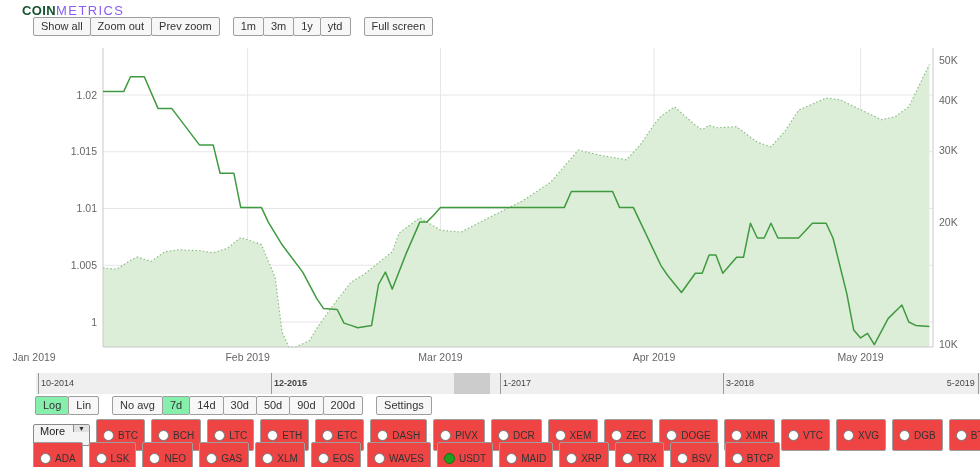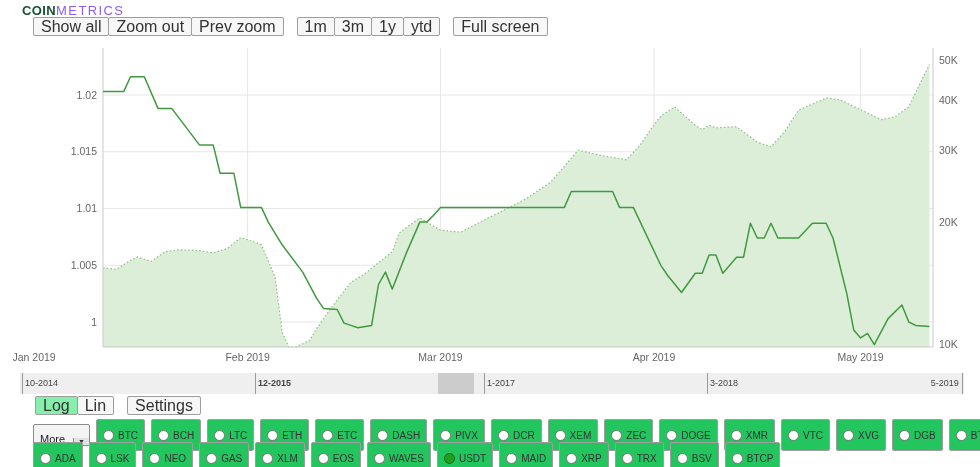--- a/index.html
+++ b/index.html
@@ -4,35 +4,35 @@
 <style>
   html,body{margin:0;padding:0;background:#fff;font-family:"Liberation Sans",sans-serif;}
   #app{position:relative;width:980px;height:467px;overflow:hidden;background:#fff;}
   .logo{position:absolute;left:22px;top:3px;font-size:13px;white-space:nowrap;}
   .logo-bold{font-weight:bold;color:#14532d;letter-spacing:.4px;}
   .logo-light{color:#8b5cf6;letter-spacing:1.4px;}
   .toolbar{position:absolute;display:flex;align-items:flex-start;}
   #top-toolbar{left:33px;top:17px;}
   #bottom-toolbar{left:35px;top:396px;}
   .grp{display:flex;margin-right:13px;}
-  .btn{font-family:"Liberation Sans",sans-serif;font-size:16px;line-height:13px;padding:2px 7px;background:#f7f7f7;border:1px solid #9e9e9e;color:#333;border-radius:2px;cursor:pointer;white-space:nowrap;}
+  .btn{font-family:"Liberation Sans",sans-serif;font-size:11px;line-height:13px;padding:2px 7px;background:#f7f7f7;border:1px solid #9e9e9e;color:#333;border-radius:2px;cursor:pointer;white-space:nowrap;}
   .btn+.btn{margin-left:-1px;}
   .btn.active{background:#86efac;}
   #chart{position:absolute;left:0;top:0;}
-  #navigator{position:absolute;left:20px;top:373px;width:944px;height:21px;background:#efefef;}
+  #navigator{position:absolute;left:36px;top:373px;width:944px;height:21px;background:#efefef;}
   .nav-tick{position:absolute;top:0;width:1px;height:21px;background:#9a9a9a;}
   .nav-label{position:absolute;top:5px;font-size:9px;color:#444;white-space:nowrap;}
   .nav-thumb{position:absolute;top:0;height:21px;background:#ccc;}
   .coin-row{position:absolute;left:33px;display:flex;align-items:center;}
   #coin-row-0{top:419px;}
   #coin-row-1{top:442px;}
-  .coin{display:flex;align-items:center;gap:4px;height:32px;min-width:37px;padding:0 6px;background:#22c55e;border:1px solid #9e9e9e;border-radius:2px;margin-right:6px;font-size:10px;color:#333;cursor:pointer;white-space:nowrap;}
+  .coin{display:flex;align-items:center;gap:4px;height:32px;min-width:37px;padding:0 6px;background:#ef4444;border:1px solid #9e9e9e;border-radius:2px;margin-right:6px;font-size:10px;color:#333;cursor:pointer;white-space:nowrap;}
   .radio{width:11px;height:11px;border:1px solid #777;border-radius:50%;background:#fff;flex:0 0 auto;box-sizing:border-box;}
   .radio.on{background:#1f9e1f;border-color:#127012;}
-  .more{display:flex;align-items:flex-end;height:20px;margin-right:6px;border:1px solid #8a8a8a;background:#f4f4f4;border-radius:2px;font-size:11px;color:#222;cursor:pointer;}
+  .more{display:flex;align-items:flex-start;height:20px;margin-right:6px;border:1px solid #8a8a8a;background:#f4f4f4;border-radius:2px;font-size:11px;color:#222;cursor:pointer;}
   .more-label{display:flex;align-items:center;padding:0 8px 0 6px;}
   .more-arrow{width:15px;display:flex;align-items:center;justify-content:center;background:#e2e2e2;border-left:1px solid #8a8a8a;font-size:7px;color:#333;}
 </style>
 </head>
 <body>
 
 <div id="app">
   <div class="logo">
     <span class="logo-bold">COIN</span><span class="logo-light">METRICS</span>
   </div>
@@ -100,20 +100,29 @@
       <div class="nav-tick" style="left: 941.829px;"></div>
       <span class="nav-label" style="right: 5.1712px;">5-2019</span>
     </div>
 
   <div id="bottom-toolbar" class="toolbar">
       <div class="grp">
         <button class="btn active">Log</button>
         <button class="btn">Lin</button>
       </div>
       <div class="grp">
+        <button class="btn">No avg</button>
+        <button class="btn active">7d</button>
+        <button class="btn">14d</button>
+        <button class="btn">30d</button>
+        <button class="btn">50d</button>
+        <button class="btn">90d</button>
+        <button class="btn">200d</button>
+      </div>
+      <div class="grp">
         <button class="btn">Settings</button>
       </div>
     </div>
 
   <div id="coin-row-0" class="coin-row">
       <div class="more">
         <span class="more-label">More</span>
         <span class="more-arrow">▼</span>
       </div>
       <button class="coin">

